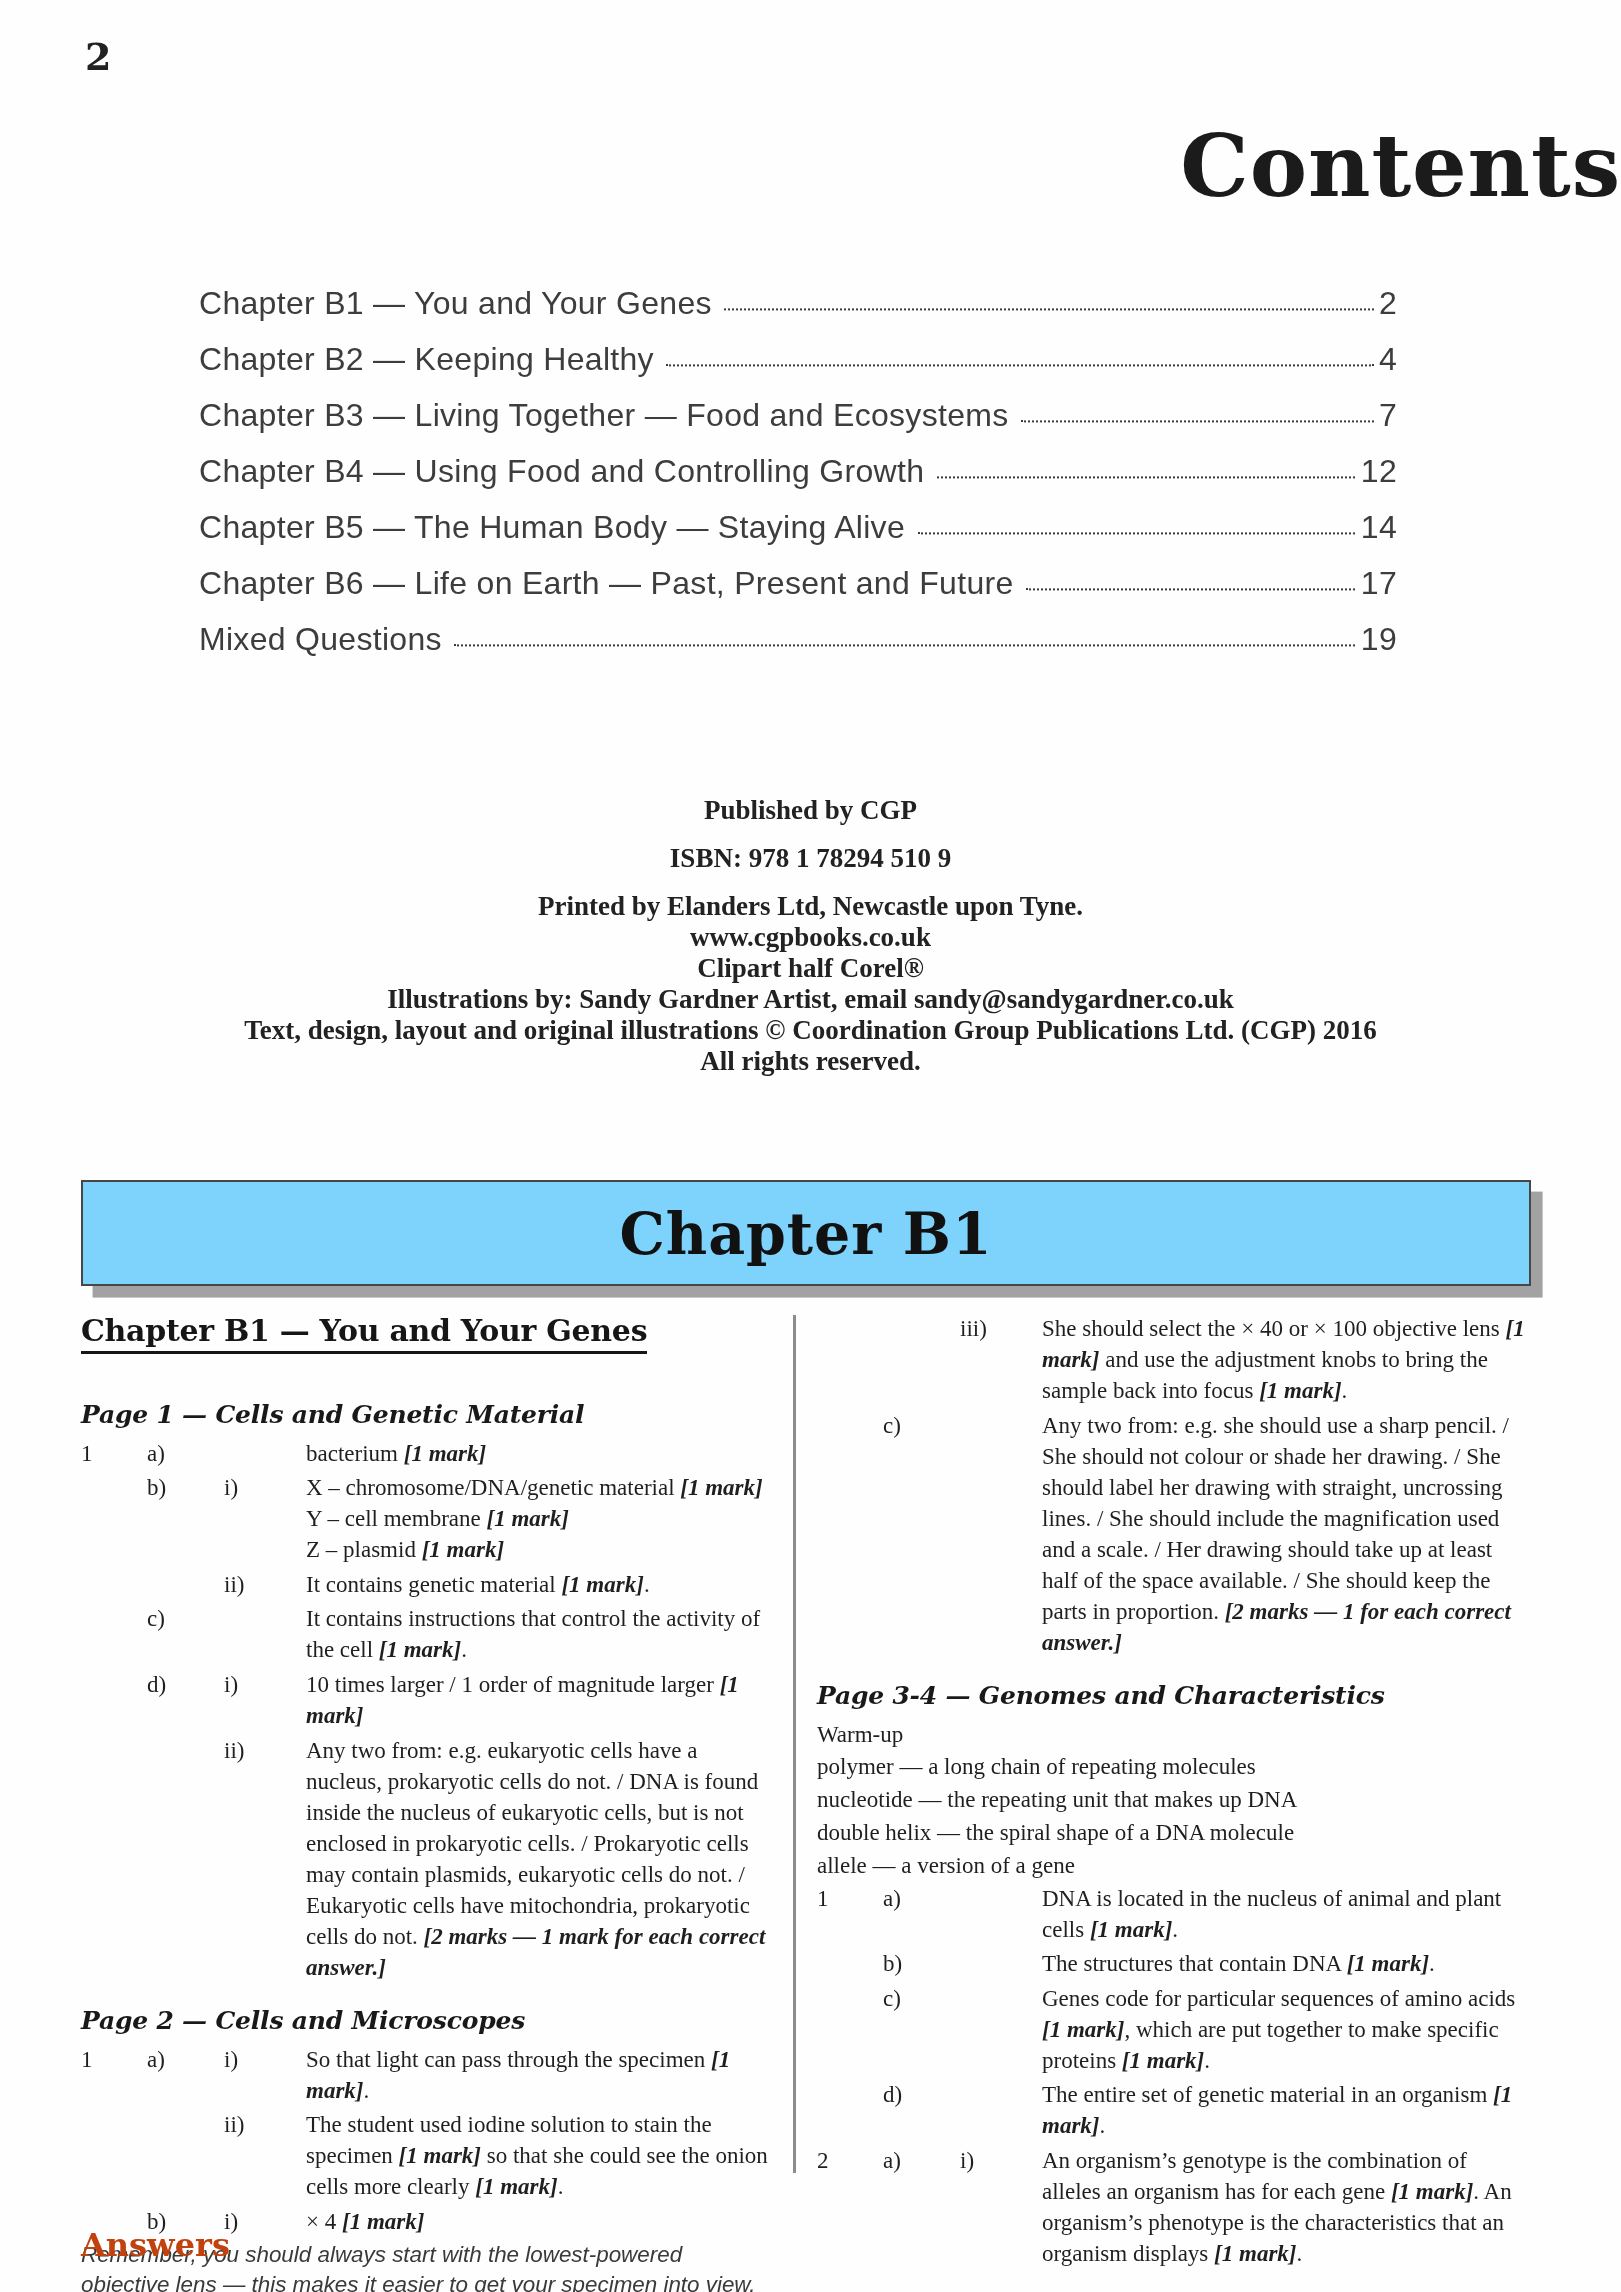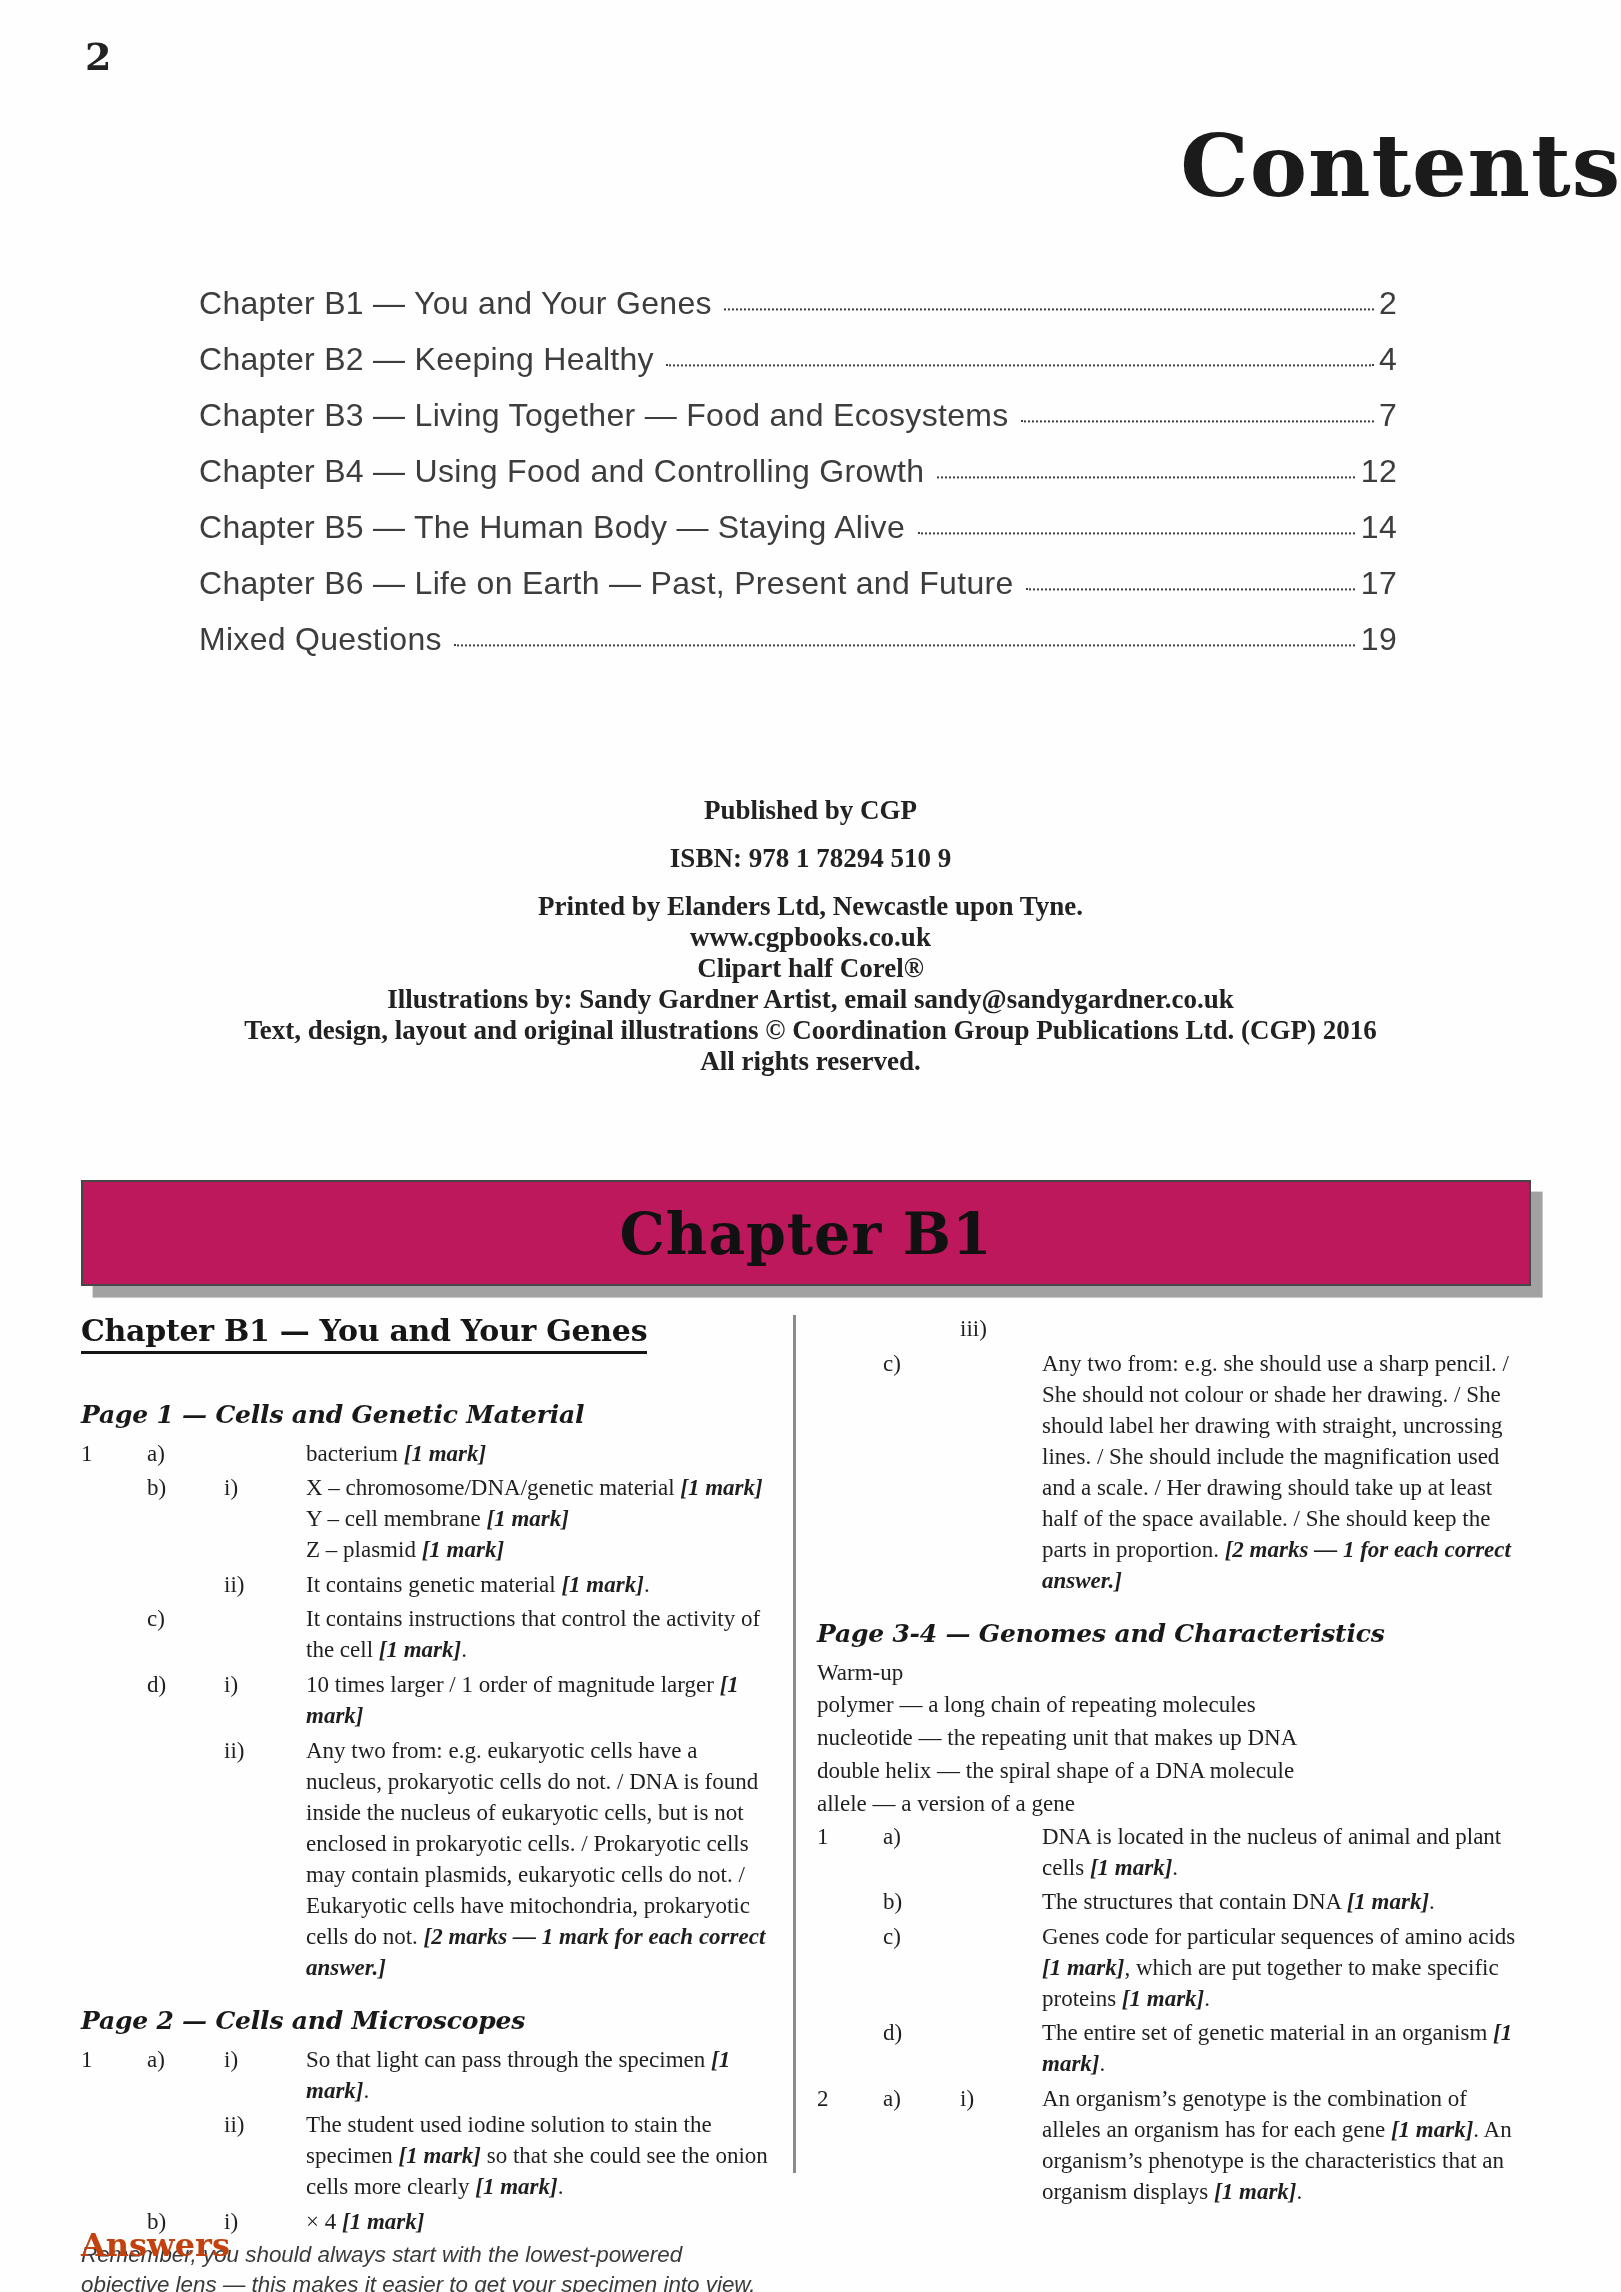--- a/index.html
+++ b/index.html
@@ -14,21 +14,21 @@
   .toc-row{display:flex;align-items:baseline;height:56px;
         font:400 32px "Liberation Sans",sans-serif;color:#3d3d3d;letter-spacing:0.3px;}
   .toc-dots{flex:1 1 auto;margin:0 5.4px 0 12.5px;border-bottom:2.7px dotted #3c3c3c;transform:translateY(-3.6px);}
   .toc-page{color:#3d3d3d;}
   
   .publisher{position:absolute;left:0;right:0;top:795px;text-align:center;
         font:600 27px "Liberation Serif",serif;color:#222;line-height:31px;}
   .pub-line.gap{margin-bottom:17px;}
   
   .banner{position:absolute;left:81px;top:1180px;width:1450px;height:106px;box-sizing:border-box;
-        background:#be185d;border:2.7px solid #474747;box-shadow:11.6px 11.6px 0 0 #a2a2a2;
+        background:#7dd3fc;border:2.7px solid #474747;box-shadow:11.6px 11.6px 0 0 #a2a2a2;
         display:flex;align-items:center;justify-content:center;}
   .banner-title{font:bold 57px "DejaVu Serif",serif;color:#111;letter-spacing:0.9px;}
   
   .col{position:absolute;top:1313px;}
   .col-left{left:81px;width:691px;}
   .col-right{left:817px;width:708px;}
   .col-divider{position:absolute;left:793px;top:1315px;width:2.7px;height:858px;background:#8c8c8c;}
   .ans-heading{display:inline-block;font:bold 30px "DejaVu Serif",serif;color:#161616;
         border-bottom:3.6px solid #161616;padding-bottom:2.7px;letter-spacing:-0.3px;margin:0 0 23px 0;}
   .ans-section{font:bold italic 25px "DejaVu Serif",serif;color:#191919;margin:23px 0 9px 0;letter-spacing:-0.2px;}
@@ -175,20 +175,21 @@
   </div>
 
   <div class="col-divider"></div>
 
   <div class="col col-right">
     <div>
         <div class="ans-row">
           <span class="m"></span>
           <span class="m"></span>
           <span class="m">iii)</span>
+          <div class="ans-text">She should select the × 40 or × 100 objective lens <span class="mark">[1 mark]</span> and use the adjustment knobs to bring the sample back into focus <span class="mark">[1 mark]</span>.</div>
         </div>
         <div class="ans-row">
           <span class="m"></span>
           <span class="m">c)</span>
           <span class="m"></span>
           <div class="ans-text">Any two from: e.g. she should use a sharp pencil. / She should not colour or shade her drawing. / She should label her drawing with straight, uncrossing lines. / She should include the magnification used and a scale. / Her drawing should take up at least half of the space available. / She should keep the parts in proportion. <span class="mark">[2 marks — 1 for each correct answer.]</span></div>
         </div>
         <h3 class="ans-section">Page 3-4 — Genomes and Characteristics</h3>
         <div class="ans-plain">Warm-up</div>
         <div class="ans-plain">polymer — a long chain of repeating molecules</div>

